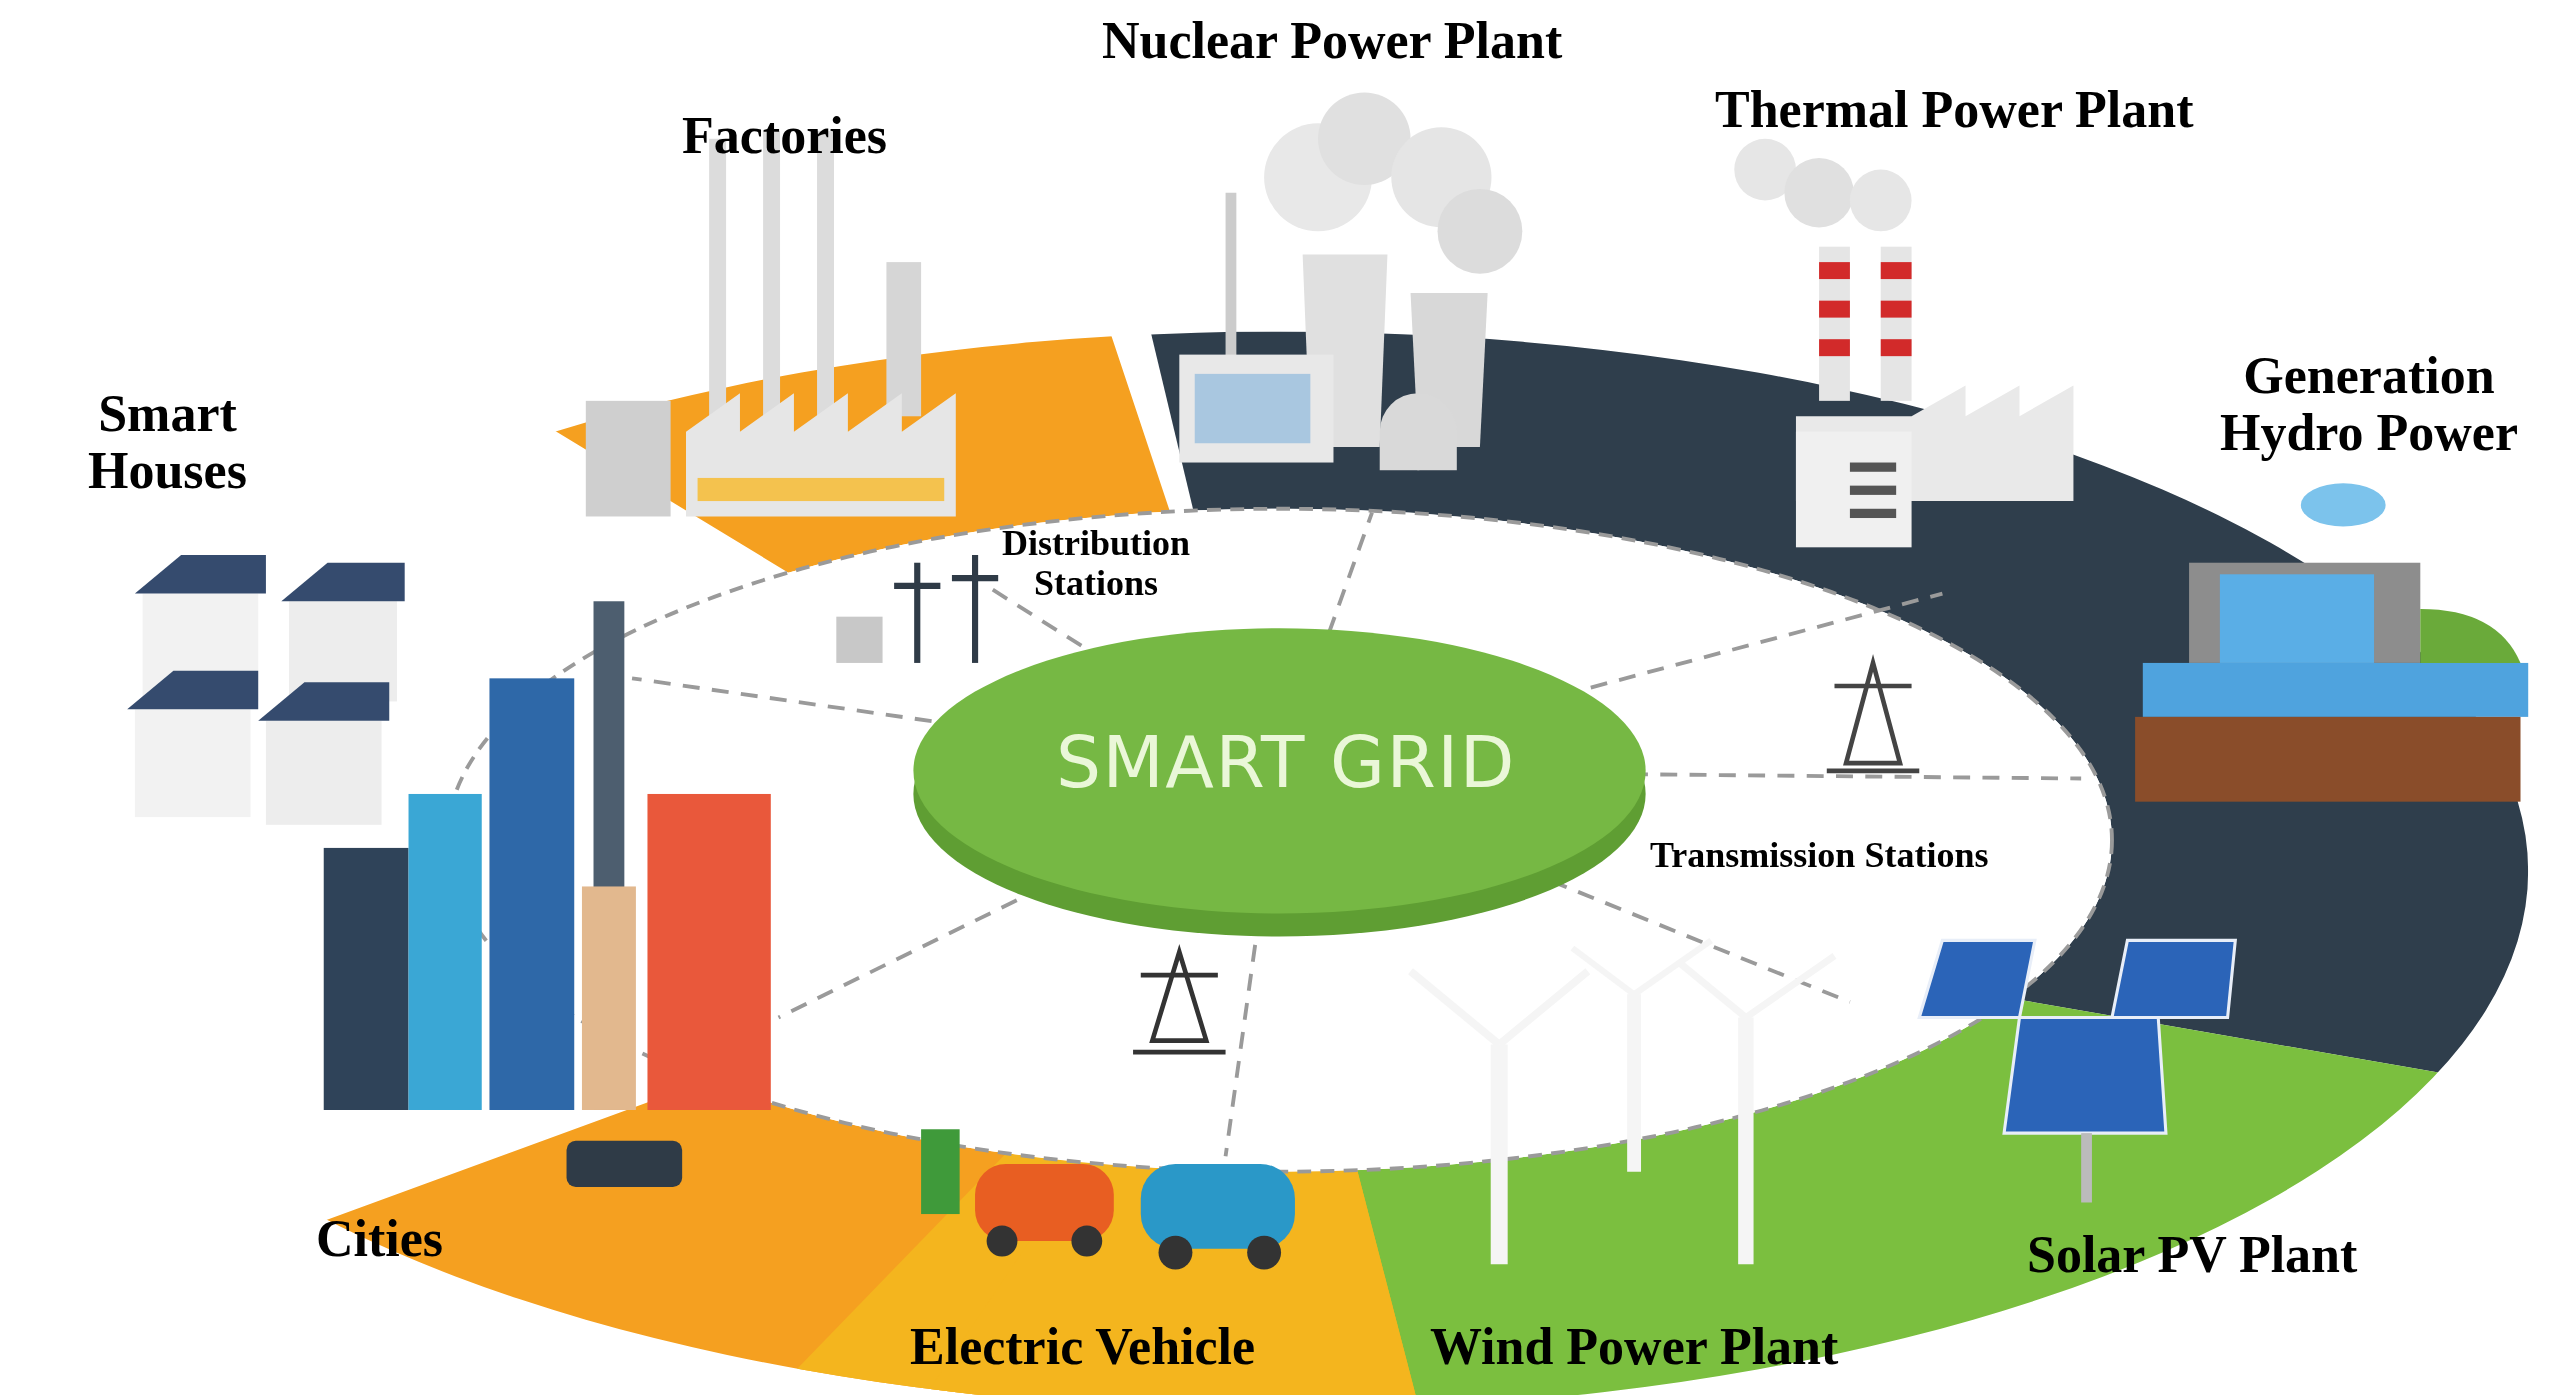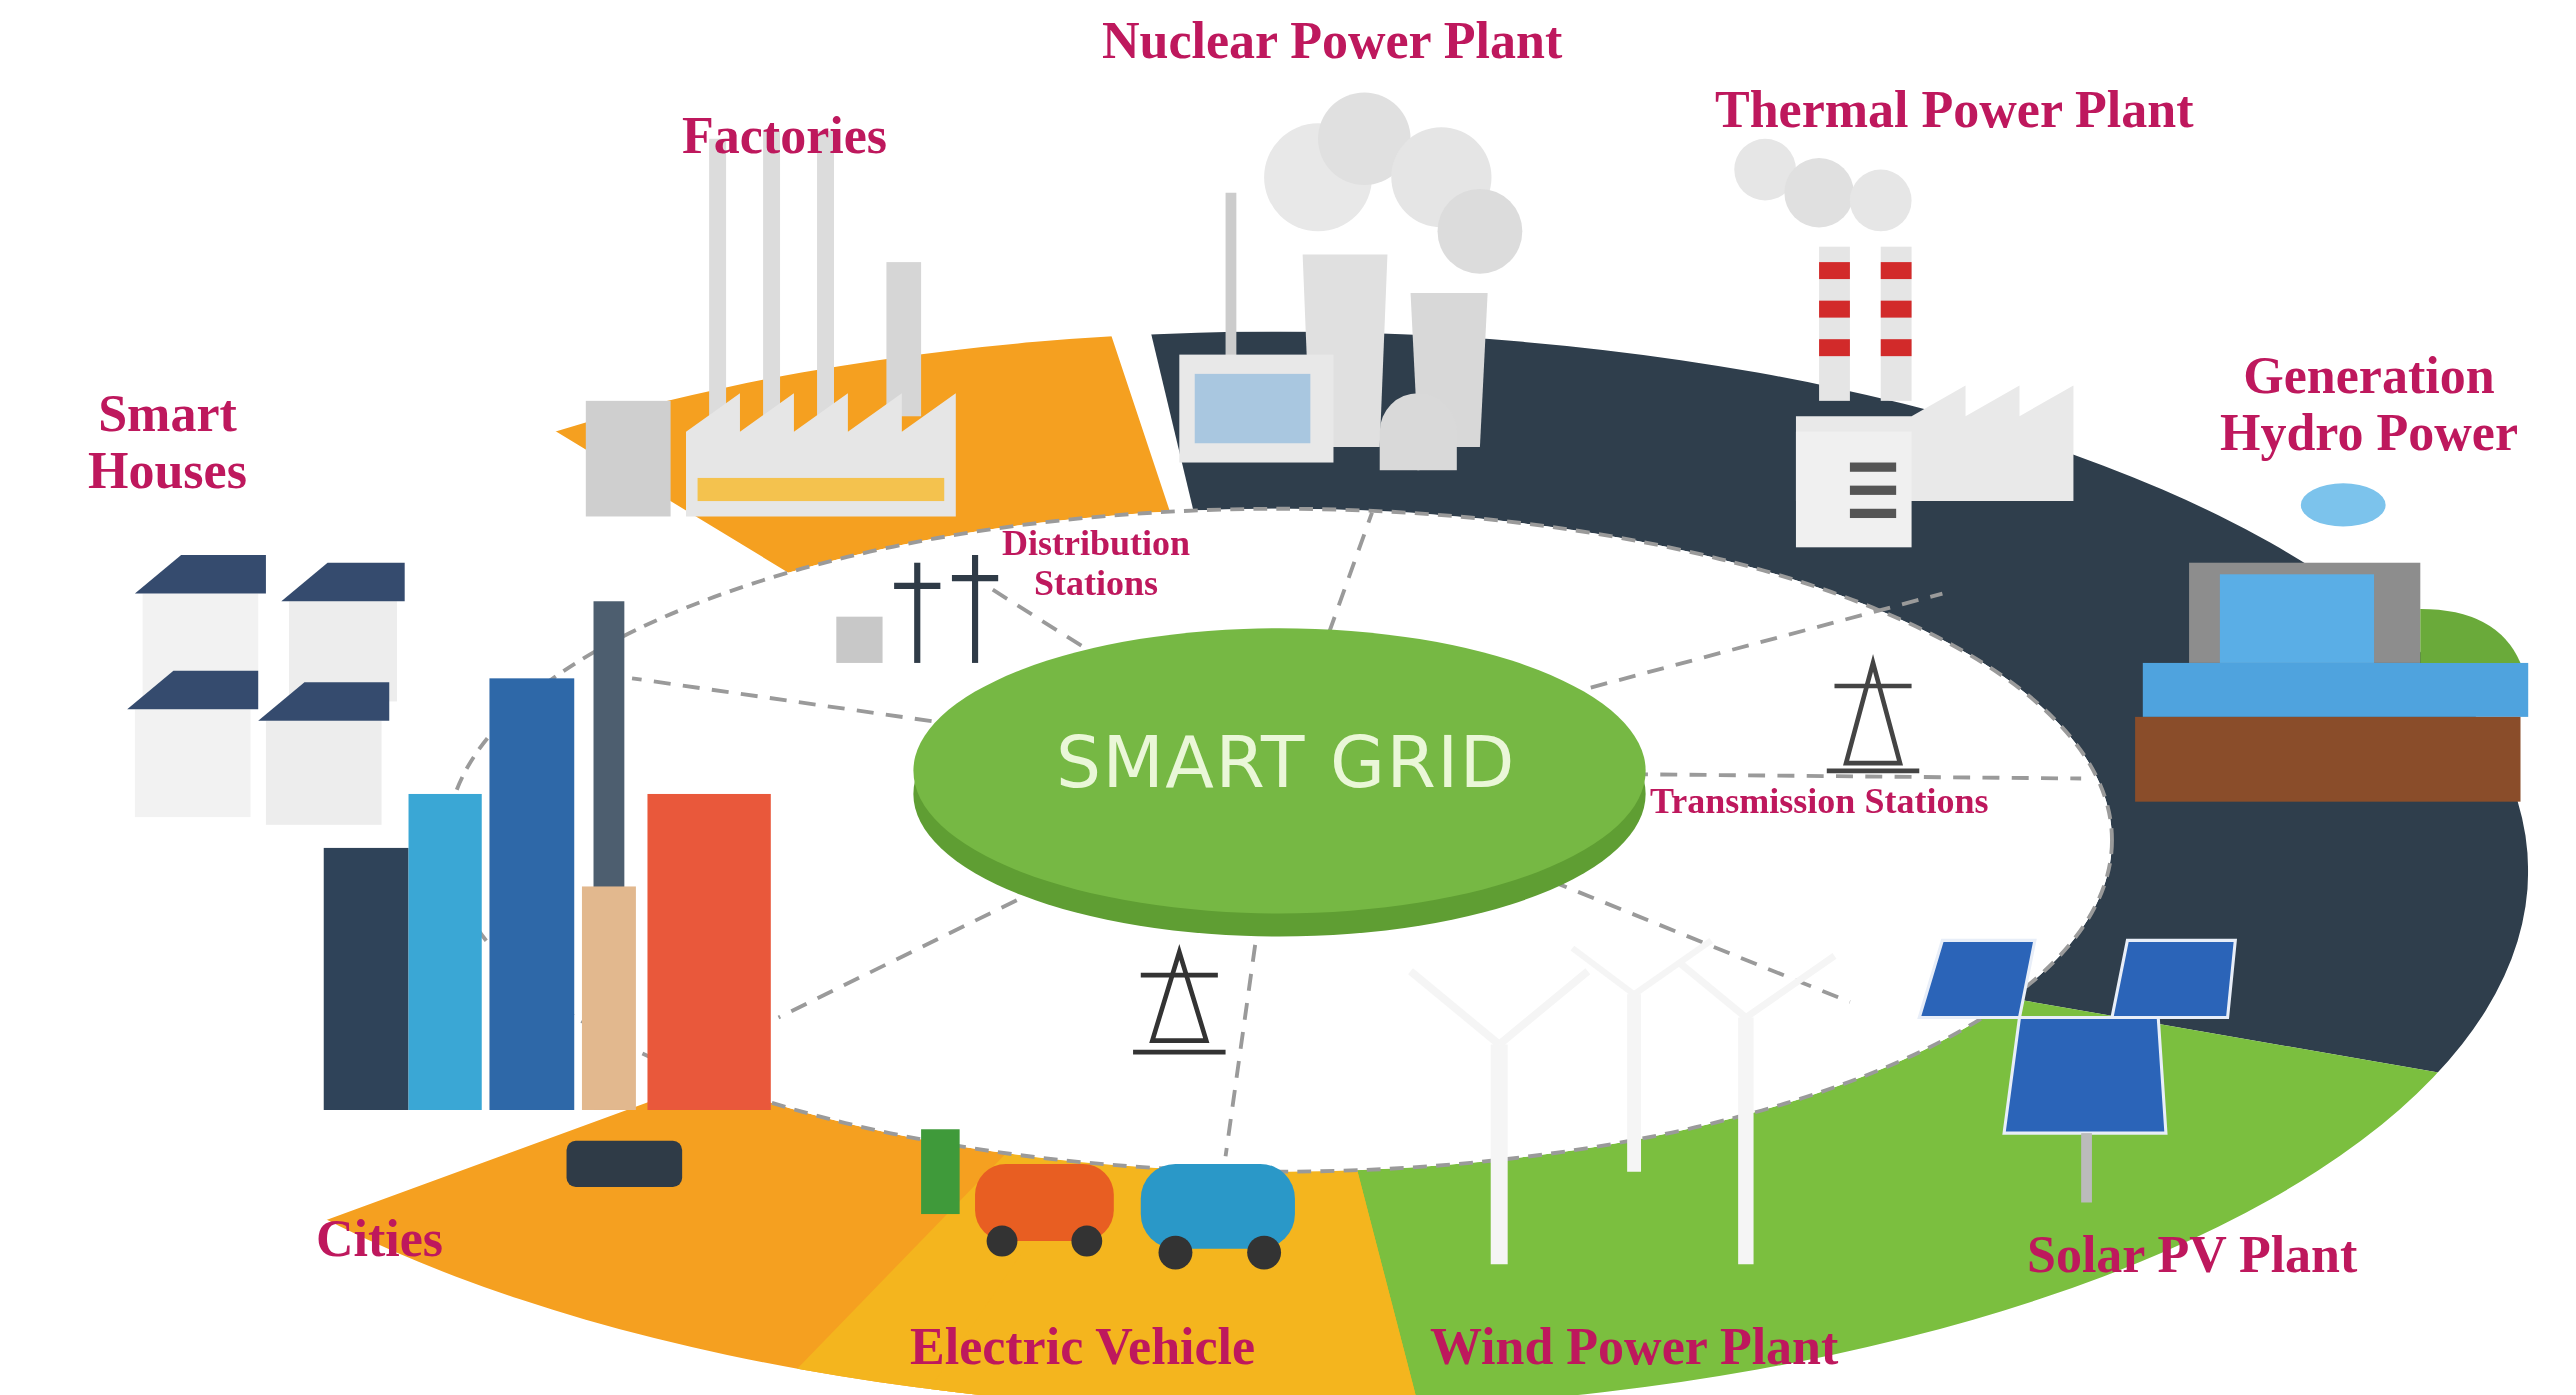--- a/index.html
+++ b/index.html
@@ -1,18 +1,18 @@
 <!DOCTYPE html>
 <html style="font-size:12.3px"><head>
 <meta charset="utf-8">
 <style>
   html, body { margin:0; padding:0; background:#ffffff; }
   body { width:2576px; height:1396px; position:relative; overflow:hidden; font-family:"Liberation Serif", serif; }
   #stage { position:absolute; left:0; top:0; width:2576px; height:1396px; }
-  .label { position:absolute; font-family:"Liberation Serif", serif; font-weight:bold; color:#be185d; line-height:1.1; text-align:center; white-space:nowrap; }
+  .label { position:absolute; font-family:"Liberation Serif", serif; font-weight:bold; color:#000000; line-height:1.1; text-align:center; white-space:nowrap; }
   .lbl-big { font-size:52px; }
   .lbl-small { font-size:36px; }
   .center-title { position:absolute; font-family:"DejaVu Sans", sans-serif; font-size:71px; color:#eaf7d8; letter-spacing:1.5px; }
 </style>
 </head>
 <body>
 
 <div id="stage">
   <svg width="2576" height="1396" viewBox="0 0 3342 1811" xmlns="http://www.w3.org/2000/svg">
     <defs>
@@ -186,15 +186,15 @@
 
   <div class="label lbl-big" style="left:316px; top:1210px;">Cities</div>
   <div class="label lbl-big" style="left:910px; top:1318px;">Electric Vehicle</div>
   <div class="label lbl-big" style="left:1430px; top:1318px;">Wind Power Plant</div>
   <div class="label lbl-big" style="left:2027px; top:1226px;">Solar PV Plant</div>
 
   <div class="label lbl-small" style="left:1002px; top:524px;">
     <div>Distribution</div>
     <div>Stations</div>
   </div>
-  <div class="label lbl-small" style="left:1650px; top:782px;">Transmission Stations</div>
+  <div class="label lbl-small" style="left:1650px; top:836px;">Transmission Stations</div>
 </div>
 
 
 </body></html>

